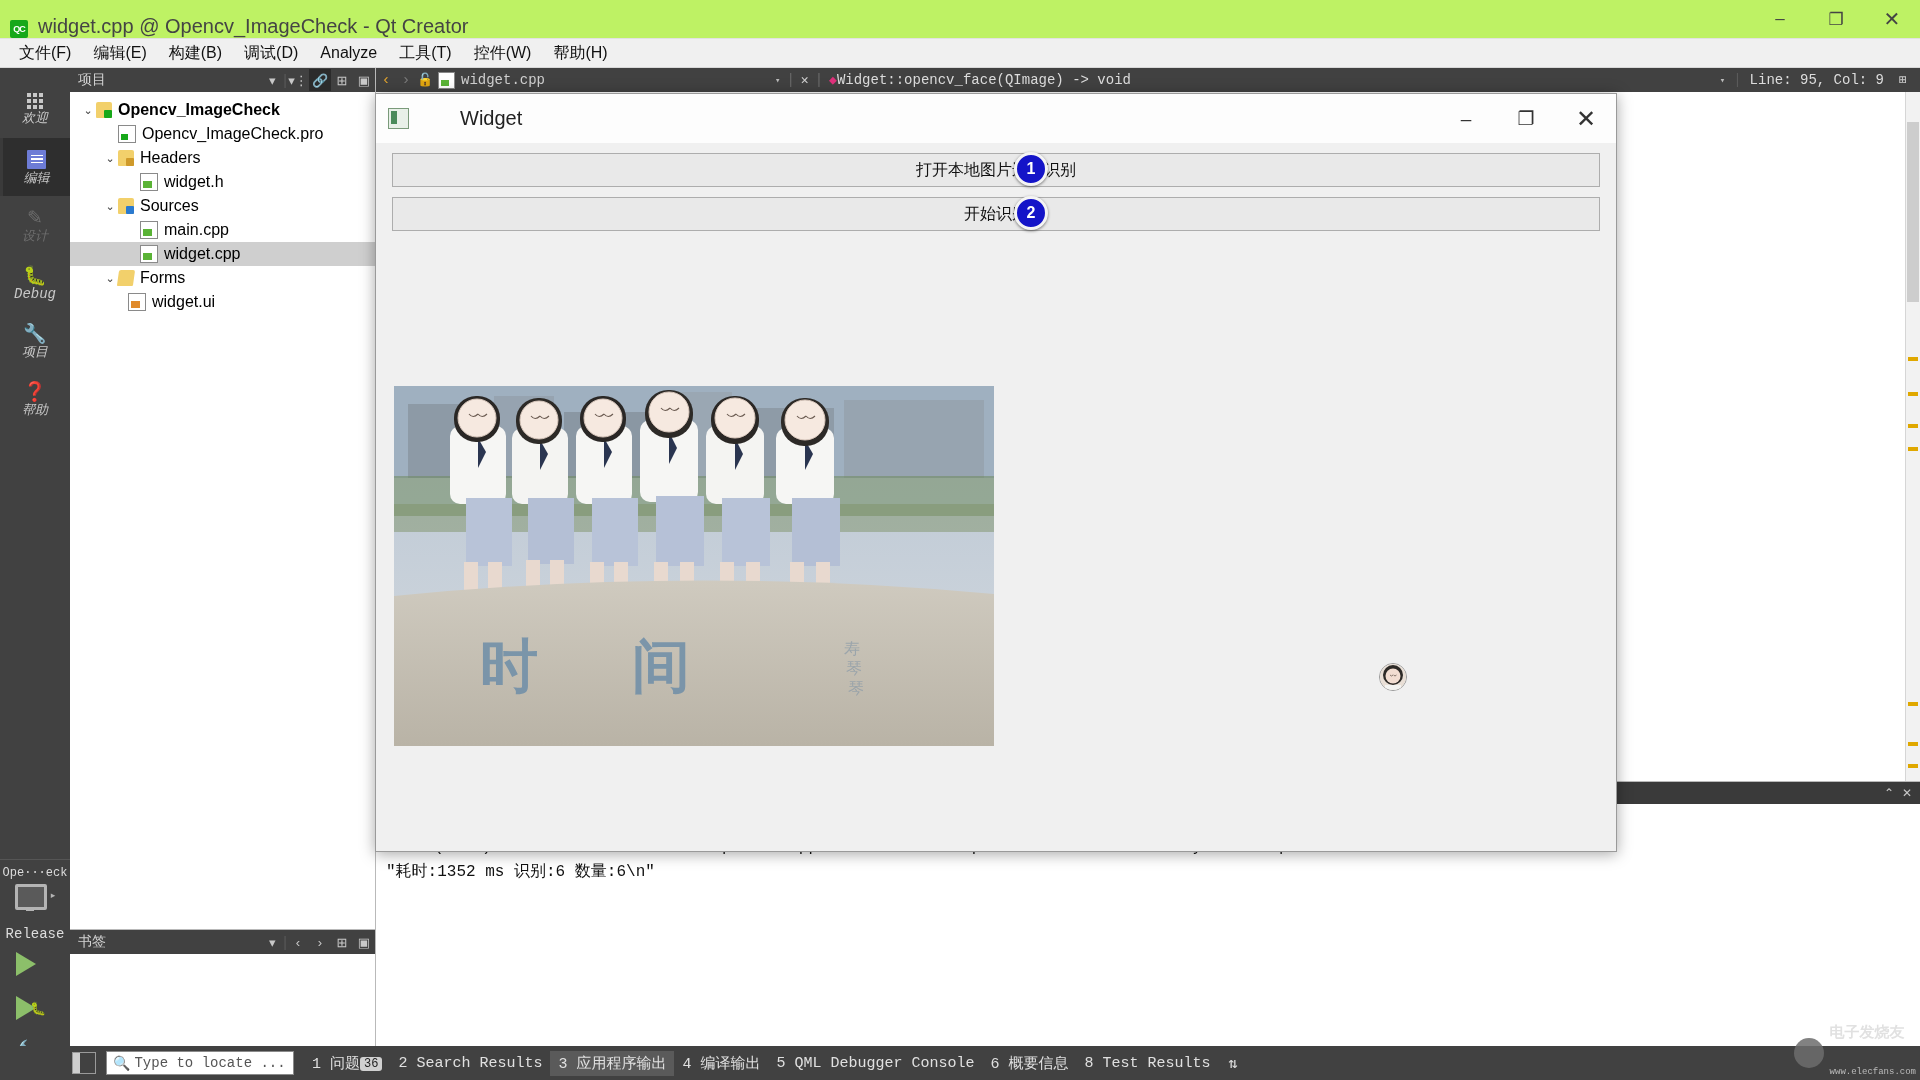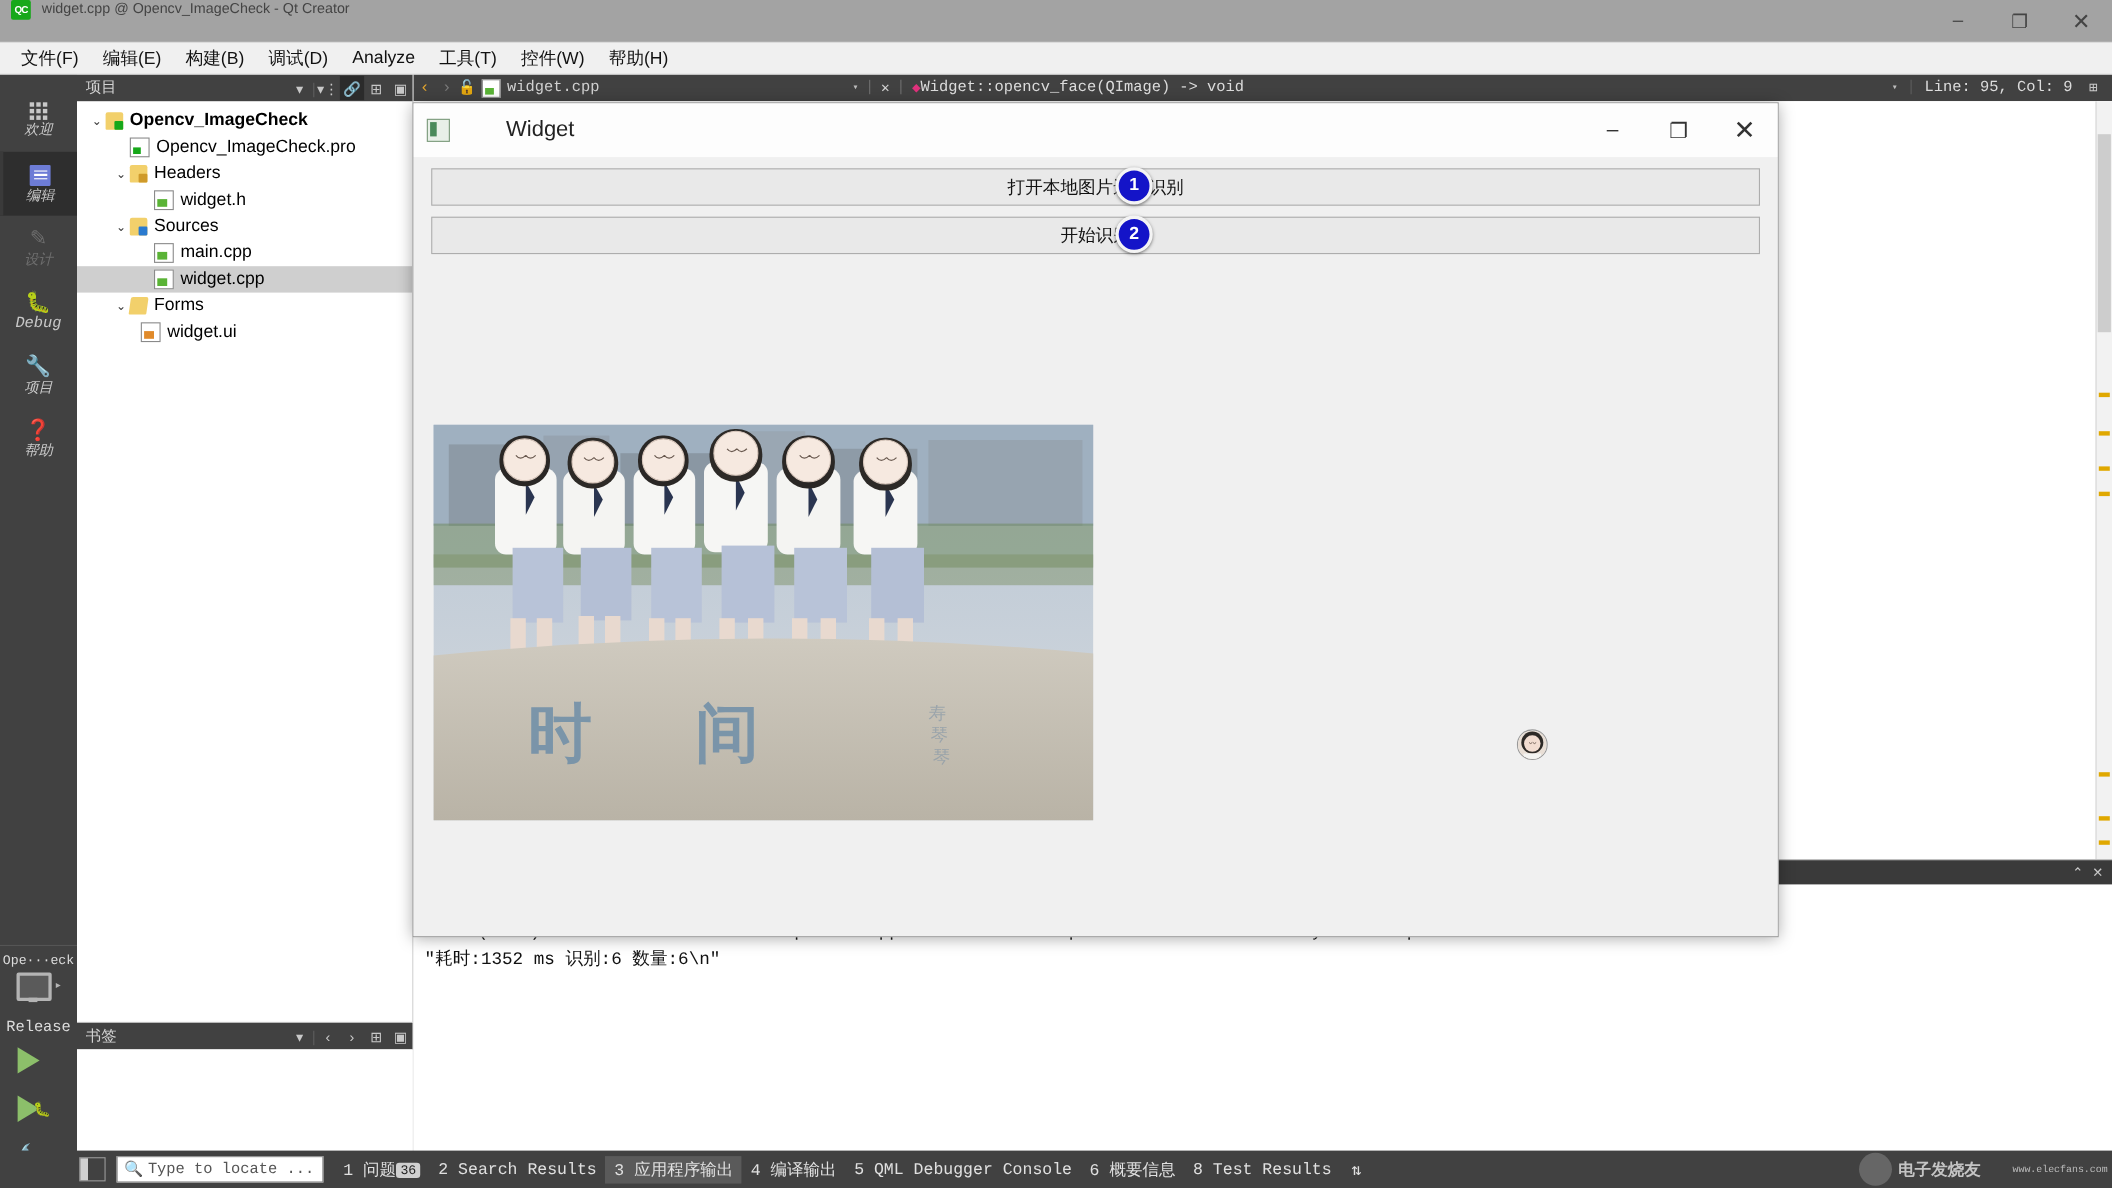--- a/index.html
+++ b/index.html
@@ -6,25 +6,25 @@
   body{
     width:1920px;height:1080px;overflow:hidden;
     font-family:"Liberation Sans", sans-serif;
     font-size:15px;
     background:#ffffff;
     -webkit-font-smoothing:antialiased;
   }
   .app{position:relative;width:1920px;height:1080px;}
 
   
-  .titlebar{height:38px;background:#a3a3a3;display:flex;align-items:flex-start;padding-left:10px;
+  .titlebar{height:38px;background:#bef264;display:flex;align-items:flex-end;padding-left:10px;
             border-bottom:1px solid #e2e2e2;position:relative;}
   .qc-logo{width:18px;height:18px;background:#17a81a;border-radius:2px;display:flex;align-items:center;
            justify-content:center;color:#fff;font-size:9px;font-weight:bold;letter-spacing:-1px;}
-  .title-text{margin-left:10px;font-size:13px;color:#444;}
+  .title-text{margin-left:10px;font-size:20px;color:#444;}
   .win-btns{position:absolute;right:0;top:0;height:38px;display:flex;}
   .win-btn{width:56px;height:38px;display:flex;align-items:center;justify-content:center;
            color:#444;font-size:17px;}
   .win-btn.close{font-size:20px;}
 
   
   .menubar{height:28px;background:#f0f0f0;display:flex;align-items:center;padding-left:8px;
            border-bottom:1px solid #d8d8d8;}
   .menu-item{padding:1px 11px;font-size:16px;color:#111;}
 
@@ -120,21 +120,21 @@
   .sb-toggle{width:22px;height:20px;margin-left:72px;border:1px solid #9a9a9a;display:flex;}
   .sb-toggle i{width:7px;background:#cfcfcf;display:block;}
   .locate{margin-left:10px;width:180px;height:22px;background:#fff;border:1px solid #8a8a8a;
           display:flex;align-items:center;padding-left:6px;color:#555;font-size:14px;gap:4px;}
   .sb-item{padding:3px 8px;white-space:nowrap;}
   .sb-item.active{background:#5a5a5a;}
   .badge{display:inline-block;background:#d0d0d0;color:#222;border-radius:3px;padding:0 4px;
          font-size:12px;margin-left:0;vertical-align:1px;}
   .watermark{position:absolute;right:4px;bottom:2px;display:flex;align-items:center;gap:6px;opacity:.85;}
   .wm-circle{width:30px;height:30px;border-radius:50%;background:#6d6d6d;}
-  .wm-text{display:flex;flex-direction:row;color:#cfcfcf;font-size:9px;line-height:11px;gap:29px;}
+  .wm-text{display:flex;flex-direction:column;color:#cfcfcf;font-size:9px;line-height:11px;gap:29px;}
   .wm-cn{font-size:15px;font-weight:bold;color:#dcdcdc;font-family:"DejaVu Sans",sans-serif;}
 
   
   .dialog{position:absolute;left:375px;top:93px;width:1240px;height:757px;background:#f0f0f0;
           border:1px solid #9a9a9a;box-shadow:0 2px 14px rgba(0,0,0,.35);display:flex;flex-direction:column;}
   .dlg-title{height:49px;background:#fdfdfd;display:flex;align-items:center;padding-left:12px;position:relative;gap:40px;}
   .dlg-ic{width:19px;height:19px;border:1px solid #7a9a7a;background:#e8f0e8;position:relative;}
   .dlg-ic:after{content:"";position:absolute;left:2px;top:2px;width:6px;height:13px;background:#4a8a5a;}
   .dlg-name{margin-left:11px;font-size:20px;color:#222;}
   .dlg-wb{position:absolute;top:0;display:flex;right:0;height:49px;}

